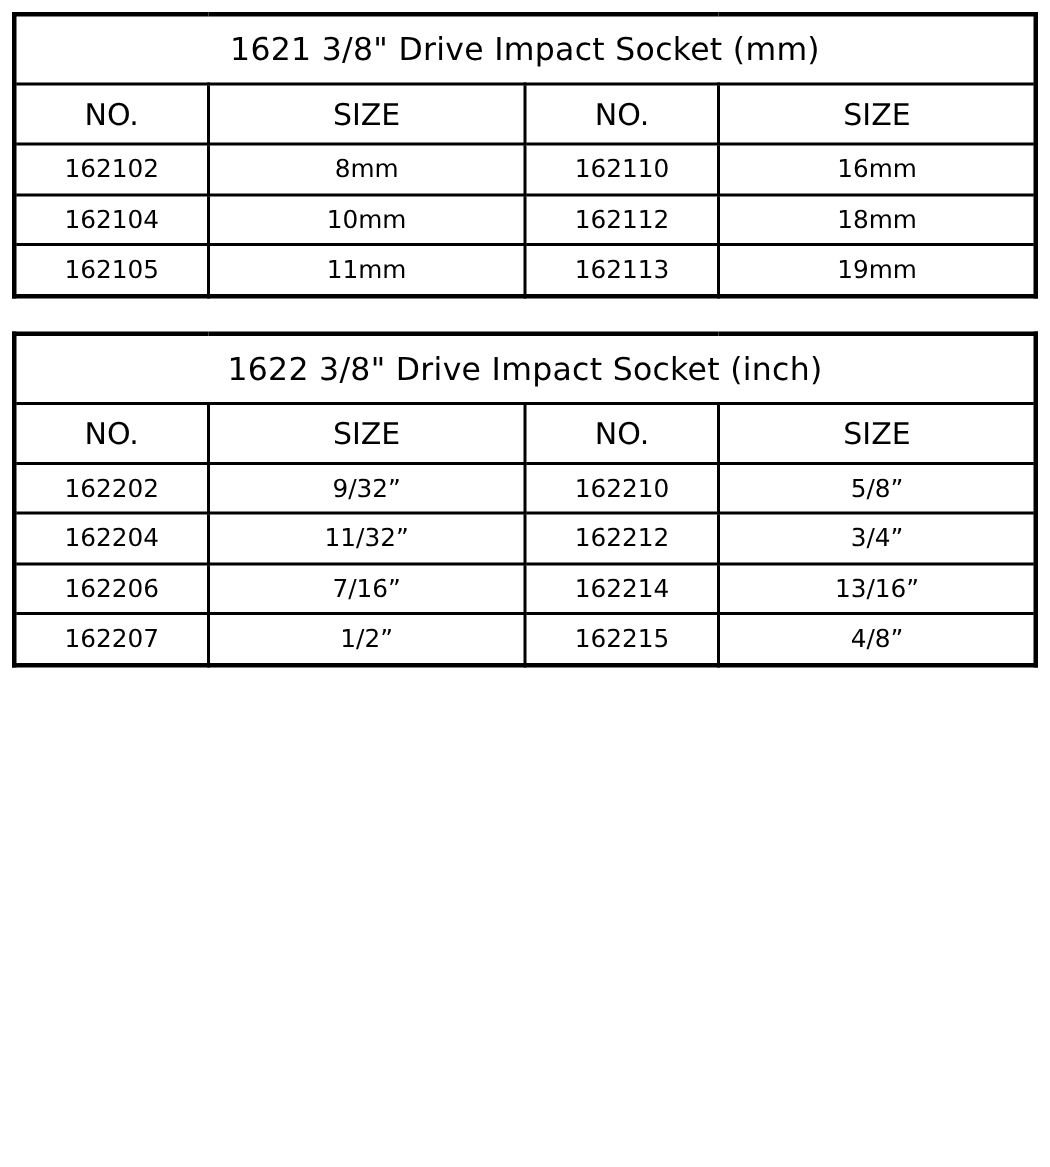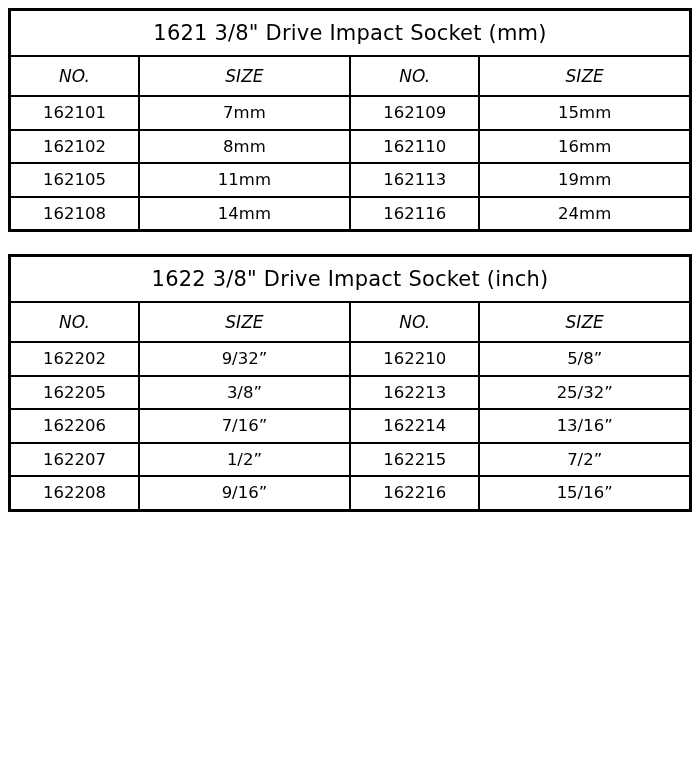--- a/index.html
+++ b/index.html
@@ -35,24 +35,23 @@
     padding: 0;
     font-weight: normal;
   }
   .title-cell {
     font-size: 21px;
     font-weight: bold;
     height: 44px;
     letter-spacing: 0.2px;
   }
   .col-head {
-    font-size: 17px;
+    font-size: 20px;
     font-weight: bold;
     height: 38px;
-    font-style: italic;
   }
   .data-cell {
     font-size: 16.5px;
     height: 31.5px;
   }
   .blank-cell {
     height: 31.5px;
   }
   .gap {
     height: 22px;
@@ -77,42 +76,36 @@
       <tr>
         <td class="title-cell" colspan="4">1621  3/8" Drive Impact Socket (mm)</td>
       </tr>
       <tr>
         <td class="col-head">NO.</td>
         <td class="col-head">SIZE</td>
         <td class="col-head">NO.</td>
         <td class="col-head">SIZE</td>
       </tr>
       <tr>
-        <td class="data-cell">162101</td>
-        <td class="data-cell">7mm</td>
-        <td class="data-cell">162109</td>
-        <td class="data-cell">15mm</td>
-      </tr>
-      <tr>
         <td class="data-cell">162102</td>
         <td class="data-cell">8mm</td>
         <td class="data-cell">162110</td>
         <td class="data-cell">16mm</td>
       </tr>
       <tr>
+        <td class="data-cell">162104</td>
+        <td class="data-cell">10mm</td>
+        <td class="data-cell">162112</td>
+        <td class="data-cell">18mm</td>
+      </tr>
+      <tr>
         <td class="data-cell">162105</td>
         <td class="data-cell">11mm</td>
         <td class="data-cell">162113</td>
         <td class="data-cell">19mm</td>
-      </tr>
-      <tr>
-        <td class="data-cell">162108</td>
-        <td class="data-cell">14mm</td>
-        <td class="data-cell">162116</td>
-        <td class="data-cell">24mm</td>
       </tr>
     </tbody>
   </table>
 
   <div class="gap"></div>
 
   <table class="spec-table">
     <colgroup>
       <col class="no-col">
         <col class="size-col">
@@ -129,39 +122,33 @@
         <td class="col-head">NO.</td>
         <td class="col-head">SIZE</td>
       </tr>
       <tr>
         <td class="data-cell">162202</td>
         <td class="data-cell">9/32”</td>
         <td class="data-cell">162210</td>
         <td class="data-cell">5/8”</td>
       </tr>
       <tr>
-        <td class="data-cell">162205</td>
-        <td class="data-cell">3/8”</td>
-        <td class="data-cell">162213</td>
-        <td class="data-cell">25/32”</td>
+        <td class="data-cell">162204</td>
+        <td class="data-cell">11/32”</td>
+        <td class="data-cell">162212</td>
+        <td class="data-cell">3/4”</td>
       </tr>
       <tr>
         <td class="data-cell">162206</td>
         <td class="data-cell">7/16”</td>
         <td class="data-cell">162214</td>
         <td class="data-cell">13/16”</td>
       </tr>
       <tr>
         <td class="data-cell">162207</td>
         <td class="data-cell">1/2”</td>
         <td class="data-cell">162215</td>
-        <td class="data-cell">7/2”</td>
-      </tr>
-      <tr>
-        <td class="data-cell">162208</td>
-        <td class="data-cell">9/16”</td>
-        <td class="data-cell">162216</td>
-        <td class="data-cell">15/16”</td>
+        <td class="data-cell">4/8”</td>
       </tr>
     </tbody>
   </table>
 
 </div>
 
 </body></html>

